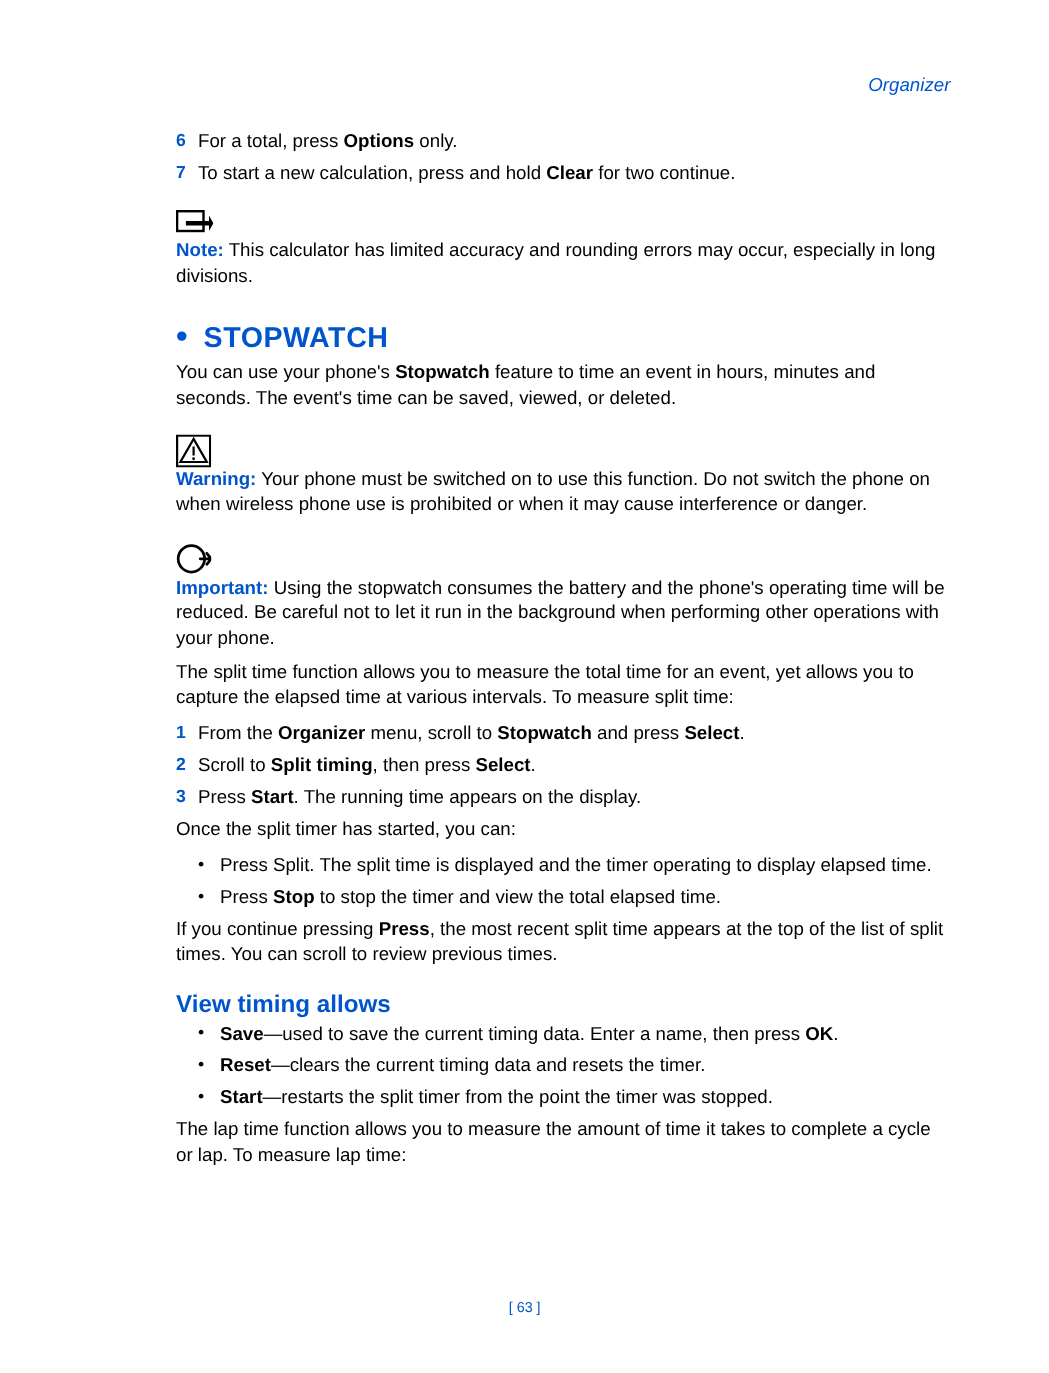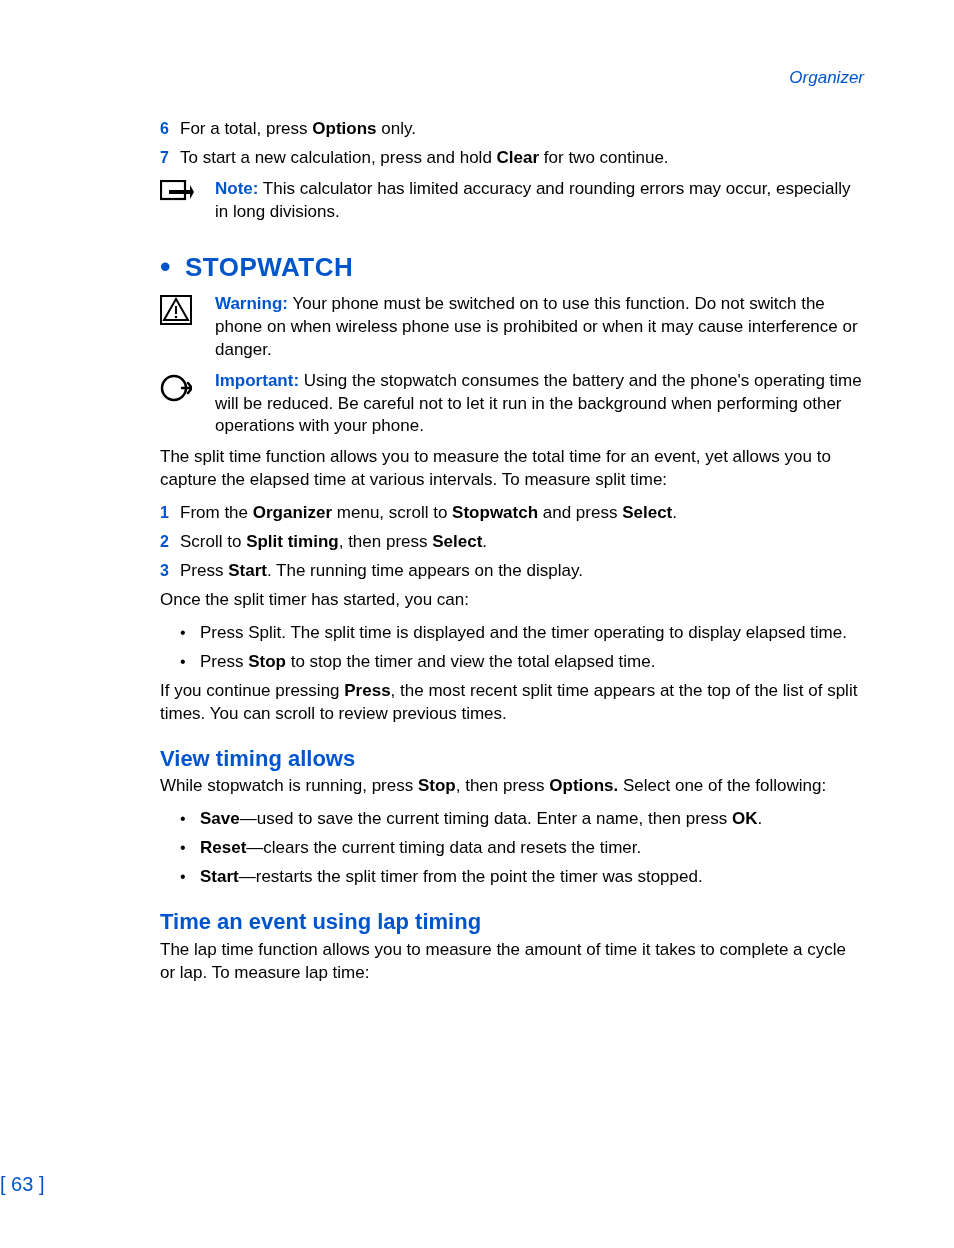--- a/index.html
+++ b/index.html
@@ -34,22 +34,23 @@
     font-weight: bold;
     width: 20px;
     flex-shrink: 0;
     font-size: 16px;
   }
   .num-item .body {
     flex: 1;
   }
   .icon-row {
     display: flex;
-    margin-top: 8px;
+    margin-top: 19px;
     margin-bottom: 8px;
+    flex-direction: column;
   }
   .icon-cell {
     width: 55px;
     flex-shrink: 0;
     padding-top: 2px;
   }
   .icon-cell svg { display: block; }
   .icon-row .body { flex: 1; }
   .h1sect {
     color: #0055cc;
@@ -87,23 +88,23 @@
     width: 20px;
     flex-shrink: 0;
     font-size: 16px;
   }
   .bul-item .body { flex: 1; }
   .footer {
     position: absolute;
     bottom: 50px;
     left: 0;
     width: 100%;
-    text-align: left;
-    color: #0055cc;
-    font-size: 20px;
+    text-align: center;
+    color: #0055cc;
+    font-size: 13px;
   }
 </style>
 </head>
 <body>
 
 <div class="page">
 
   <div class="header-right">Organizer</div>
 
   <div class="num-item">
@@ -127,20 +128,23 @@
       </svg>
     </div>
     <div class="body">
       <span class="blue-bold">Note:</span><span> This calculator has limited accuracy and rounding errors may occur, especially in long divisions.</span>
     </div>
   </div>
 
   <div class="h1sect">
     <span class="bullet">•</span>
     <span>STOPWATCH</span>
+  </div>
+  <div class="para">
+    <span>You can use your phone's </span><span class="bold">Stopwatch</span><span> feature to time an event in hours, minutes and seconds. The event's time can be saved, viewed, or deleted.</span>
   </div>
 
   <div class="icon-row">
     <div class="icon-cell">
       <svg width="32" height="30" viewBox="0 0 32 30">
         <rect x="1" y="1" width="30" height="28" fill="none" stroke="#000" stroke-width="2"></rect>
         <path d="M 16 4 L 28 25 L 4 25 Z" fill="none" stroke="#000" stroke-width="2"></path>
         <line x1="16" y1="11" x2="16" y2="19" stroke="#000" stroke-width="2"></line>
         <circle cx="16" cy="22" r="1.3" fill="#000"></circle>
       </svg>
@@ -194,40 +198,36 @@
     <div class="body">
       <span>Press </span><span class="bold">Stop</span><span> to stop the timer and view the total elapsed time.</span>
     </div>
   </div>
 
   <div class="para">
     <span>If you continue pressing </span><span class="bold">Press</span><span>, the most recent split time appears at the top of the list of split times. You can scroll to review previous times.</span>
   </div>
 
   <div class="h2sect">View timing allows</div>
-  <div class="para">
-    <span>While stopwatch is running, press </span><span class="bold">Stop</span><span>, then press </span><span class="bold">Options.</span><span> Select one of the following:</span>
-  </div>
 
   <div class="bul-item">
     <div class="bul">•</div>
     <div class="body">
       <span class="bold">Save</span><span>—used to save the current timing data. Enter a name, then press </span><span class="bold">OK</span><span>.</span>
     </div>
   </div>
   <div class="bul-item">
     <div class="bul">•</div>
     <div class="body">
       <span class="bold">Reset</span><span>—clears the current timing data and resets the timer.</span>
     </div>
   </div>
   <div class="bul-item">
     <div class="bul">•</div>
     <div class="body">
       <span class="bold">Start</span><span>—restarts the split timer from the point the timer was stopped.</span>
     </div>
   </div>
 
-  <div class="h2sect">Time an event using lap timing</div>
   <div class="para">The lap time function allows you to measure the amount of time it takes to complete a cycle or lap. To measure lap time:</div>
 
   <div class="footer">[ 63 ]</div>
 </div>
 
 </body></html>

